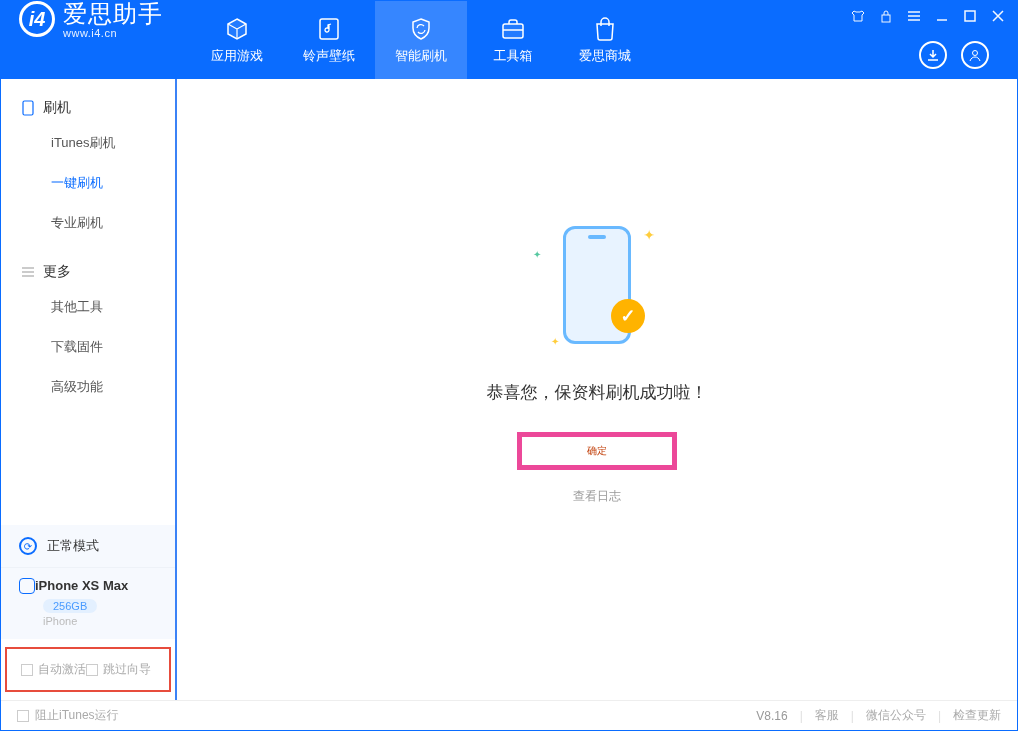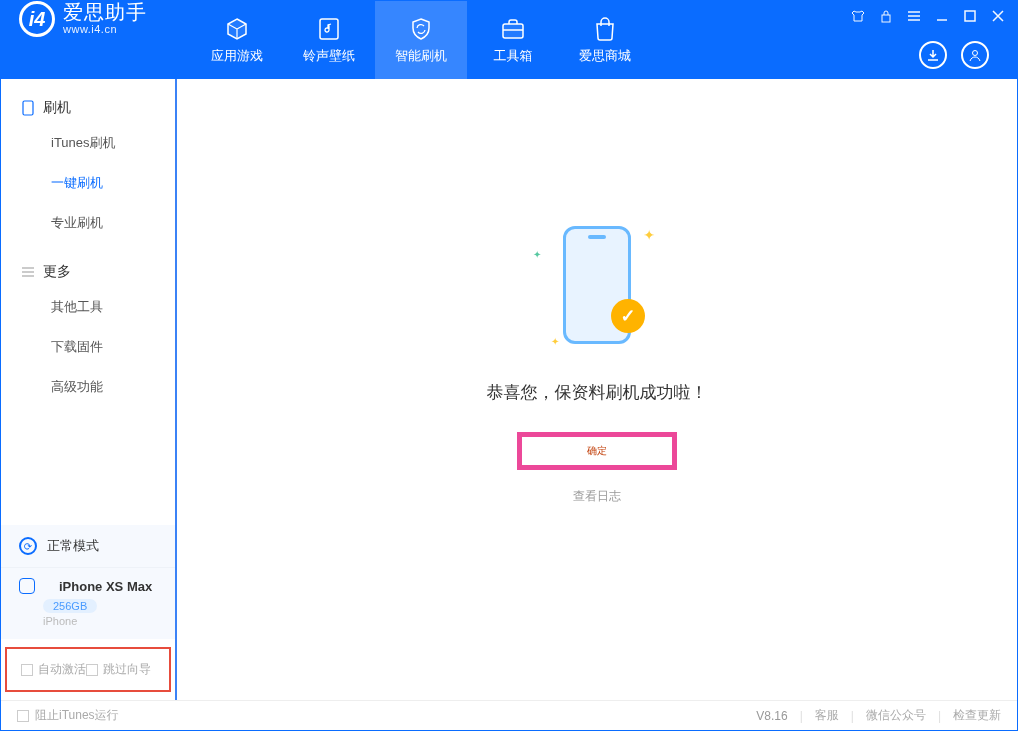--- a/index.html
+++ b/index.html
@@ -3,21 +3,21 @@
   <meta charset="utf-8">
   <style>
     * { margin: 0; padding: 0; box-sizing: border-box; font-family: "Microsoft YaHei", Arial, sans-serif; }
     body { background: #fff; width: 1018px; height: 731px; overflow: hidden; border: 1px solid #0a6cff; position: relative; }
 
     
     .header { height: 78px; background: linear-gradient(to right, #0a6cff, #0a6cff); color: #fff; display: flex; position: relative; }
     .logo-block { display: flex; align-items: flex-start; padding: 0 18px; gap: 8px; min-width: 190px; }
     .logo-icon { width: 36px; height: 36px; border: 3px solid #fff; border-radius: 50%; display: flex; align-items: center; justify-content: center; font-weight: bold; font-size: 20px; font-style: italic; }
     .logo-text { display: flex; flex-direction: column; line-height: 1.1; }
-    .logo-title { font-size: 20px; letter-spacing: 1px; }
+    .logo-title { font-size: 24px; letter-spacing: 1px; }
     .logo-sub { font-size: 11px; opacity: 0.9; letter-spacing: 0.5px; }
     .nav-tabs { display: flex; align-items: stretch; }
     .nav-tab { width: 92px; display: flex; flex-direction: column; align-items: center; justify-content: center; gap: 5px; font-size: 13px; cursor: pointer; position: relative; }
     .nav-tab.active { background: rgba(255,255,255,0.18); }
     .nav-icon { width: 26px; height: 26px; display: flex; align-items: center; justify-content: center; }
     .window-controls { position: absolute; right: 10px; top: 6px; display: flex; gap: 10px; align-items: center; }
     .win-ctrl { width: 18px; height: 18px; cursor: pointer; opacity: 0.95; display: flex; align-items: center; justify-content: center; }
     .header-right-icons { position: absolute; right: 28px; bottom: 10px; display: flex; gap: 14px; }
     .circle-btn { width: 28px; height: 28px; border: 2px solid #fff; border-radius: 50%; display: flex; align-items: center; justify-content: center; cursor: pointer; }
 
@@ -29,21 +29,21 @@
     .side-section { padding: 14px 0 0 0; }
     .side-header { display: flex; align-items: center; gap: 8px; padding: 6px 20px; color: #333; font-size: 14px; }
     .side-header-icon { width: 14px; height: 14px; display: flex; align-items: center; justify-content: center; color: #888; }
     .side-item { padding: 11px 20px 11px 50px; font-size: 13px; color: #555; cursor: pointer; }
     .side-item.active { color: #0a6cff; }
 
     .side-bottom { margin-top: auto; }
     .mode-box { background: #f6f9fe; padding: 12px 18px; display: flex; align-items: center; gap: 10px; font-size: 13px; color: #333; border-bottom: 1px solid #eef2f8; }
     .mode-icon { width: 18px; height: 18px; border: 2px solid #0a6cff; border-radius: 50%; display: flex; align-items: center; justify-content: center; color: #0a6cff; font-size: 10px; }
     .device-box { background: #f6f9fe; padding: 10px 18px 12px 18px; }
-    .device-row { display: flex; align-items: center; gap: 24px; font-size: 13px; font-weight: bold; color: #333; }
+    .device-row { display: flex; align-items: flex-start; gap: 0; font-size: 13px; font-weight: bold; color: #333; }
     .device-icon { width: 16px; height: 16px; border: 1.5px solid #0a6cff; border-radius: 4px; }
     .storage-badge { display: inline-block; background: #e3f0ff; color: #4a9bff; border-radius: 10px; padding: 1px 10px; font-size: 11px; margin: 5px 0 2px 24px; }
     .device-type { font-size: 11px; color: #bbb; margin-left: 24px; }
     .checkbox-row { padding: 12px 14px; display: flex; align-items: center; border: 2px solid #e74c3c; margin: 8px 4px; }
     .chk { display: flex; align-items: center; gap: 5px; font-size: 12px; color: #aaa; cursor: pointer; }
     .chk-box { width: 12px; height: 12px; border: 1px solid #ccc; }
 
     
     .main { flex: 1; display: flex; flex-direction: column; align-items: center; justify-content: center; padding-bottom: 60px; }
     .illustration { position: relative; width: 140px; height: 140px; margin-bottom: 26px; display:flex; align-items:center; justify-content:center; }

